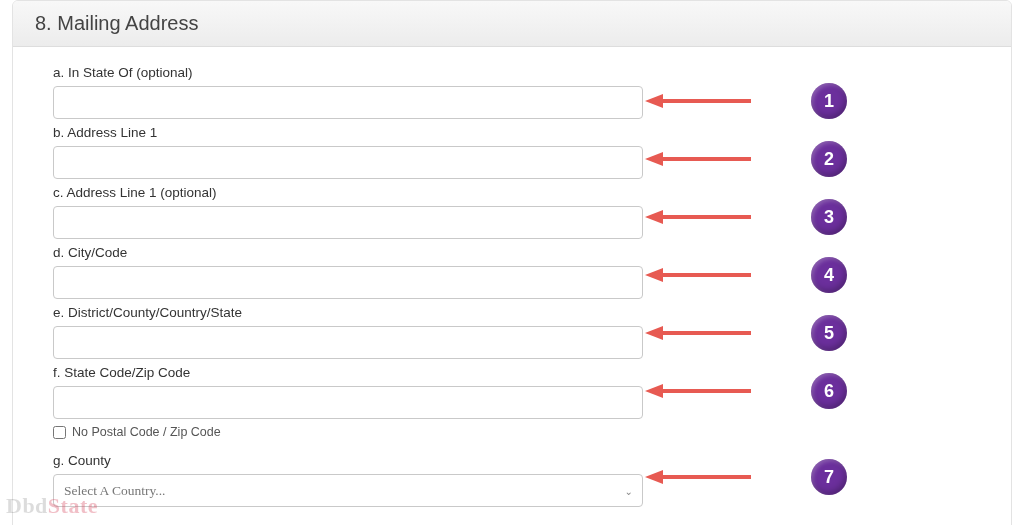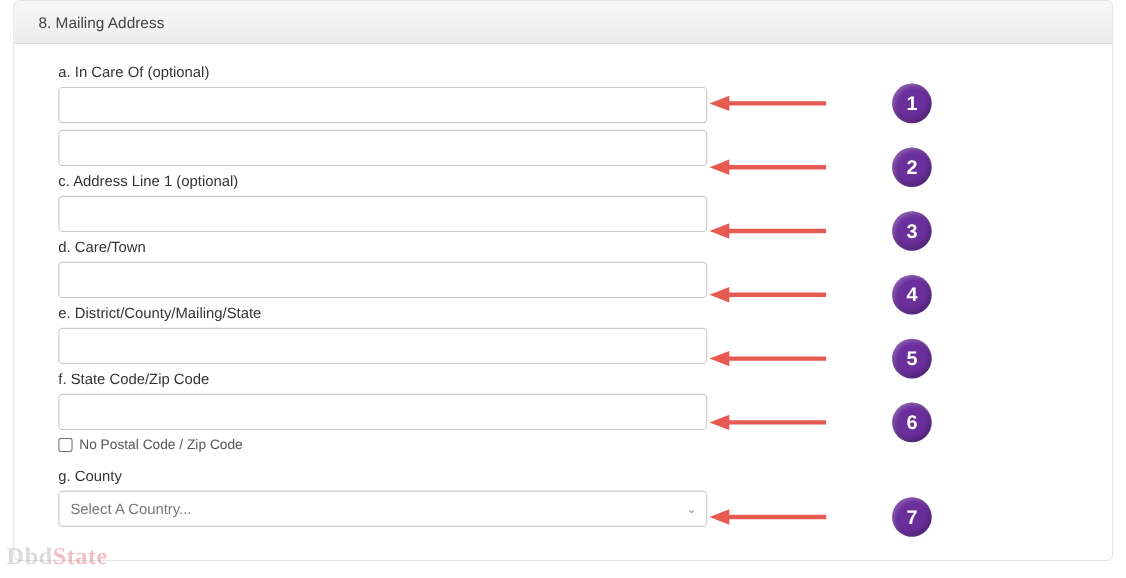--- a/index.html
+++ b/index.html
@@ -9,21 +9,21 @@
     margin: 0 auto;
     border: 1px solid #e3e3e3;
     border-radius: 6px;
     overflow: hidden;
     background: #fff;
   }
   .panel-header {
     background: linear-gradient(#f8f8f8, #ececec);
     border-bottom: 1px solid #ddd;
     padding: 11px 22px;
-    font-size: 14px;
+    font-size: 20px;
     color: #444;
   }
   .panel-body {
     position: relative;
     padding: 18px 40px 24px 40px;
   }
   .form-row { position: relative; margin-bottom: 6px; }
   .form-label {
     display: block;
     font-size: 13.5px;
@@ -42,20 +42,21 @@
     background: #fff;
     outline: none;
   }
   .form-select {
     appearance: none;
     -webkit-appearance: none;
     color: #777;
     padding-right: 28px;
     background-image: none;
     position: relative;
+    font-family: Liberation Serif, serif;
   }
   .select-wrap { position: relative; width: 590px; }
   .select-caret {
     position: absolute;
     right: 10px;
     top: 50%;
     transform: translateY(-50%);
     pointer-events: none;
     color: #888;
     font-size: 10px;
@@ -107,40 +108,41 @@
   .watermark .accent { color: rgba(216,73,95,0.35); }
 </style>
 </head>
 <body>
 
 <div class="panel">
   <div class="panel-header">8. Mailing Address</div>
   <div class="panel-body">
 
     <div class="form-row">
-      <label class="form-label">a. In Care Of (optional)</label>
-      <input class="form-input" type="text" value="" style="">
-    </div>
-
-    <div class="form-row">
+      <label class="form-label">a. In State Of (optional)</label>
+      <input class="form-input" type="text" value="" style="">
+    </div>
+
+    <div class="form-row">
+      <label class="form-label">b. Address Line 1</label>
       <input class="form-input" type="text" value="" style="">
     </div>
 
     <div class="form-row">
       <label class="form-label">c. Address Line 1 (optional)</label>
       <input class="form-input" type="text" value="" style="">
     </div>
 
     <div class="form-row">
-      <label class="form-label">d. Care/Town</label>
-      <input class="form-input" type="text" value="" style="">
-    </div>
-
-    <div class="form-row">
-      <label class="form-label">e. District/County/Mailing/State</label>
+      <label class="form-label">d. City/Code</label>
+      <input class="form-input" type="text" value="" style="">
+    </div>
+
+    <div class="form-row">
+      <label class="form-label">e. District/County/Country/State</label>
       <input class="form-input" type="text" value="" style="">
     </div>
 
     <div class="form-row">
       <label class="form-label">f. State Code/Zip Code</label>
       <input class="form-input" type="text" value="" style="">
       <div class="checkbox-row">
         <input type="checkbox" style="">
         <span>No Postal Code / Zip Code</span>
       </div>

